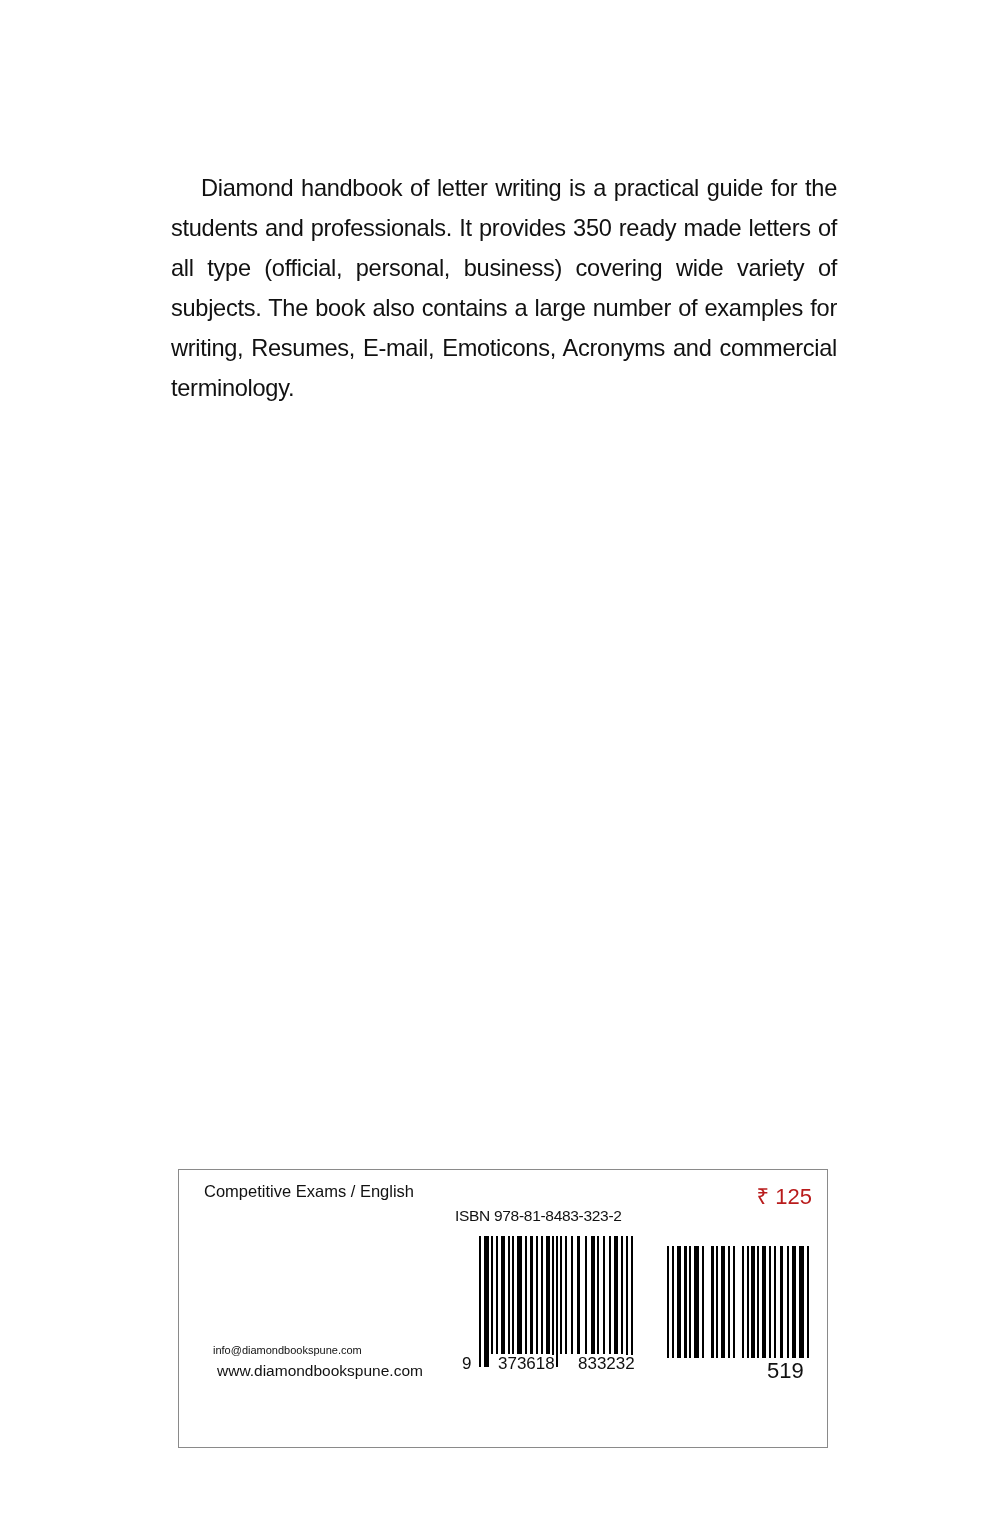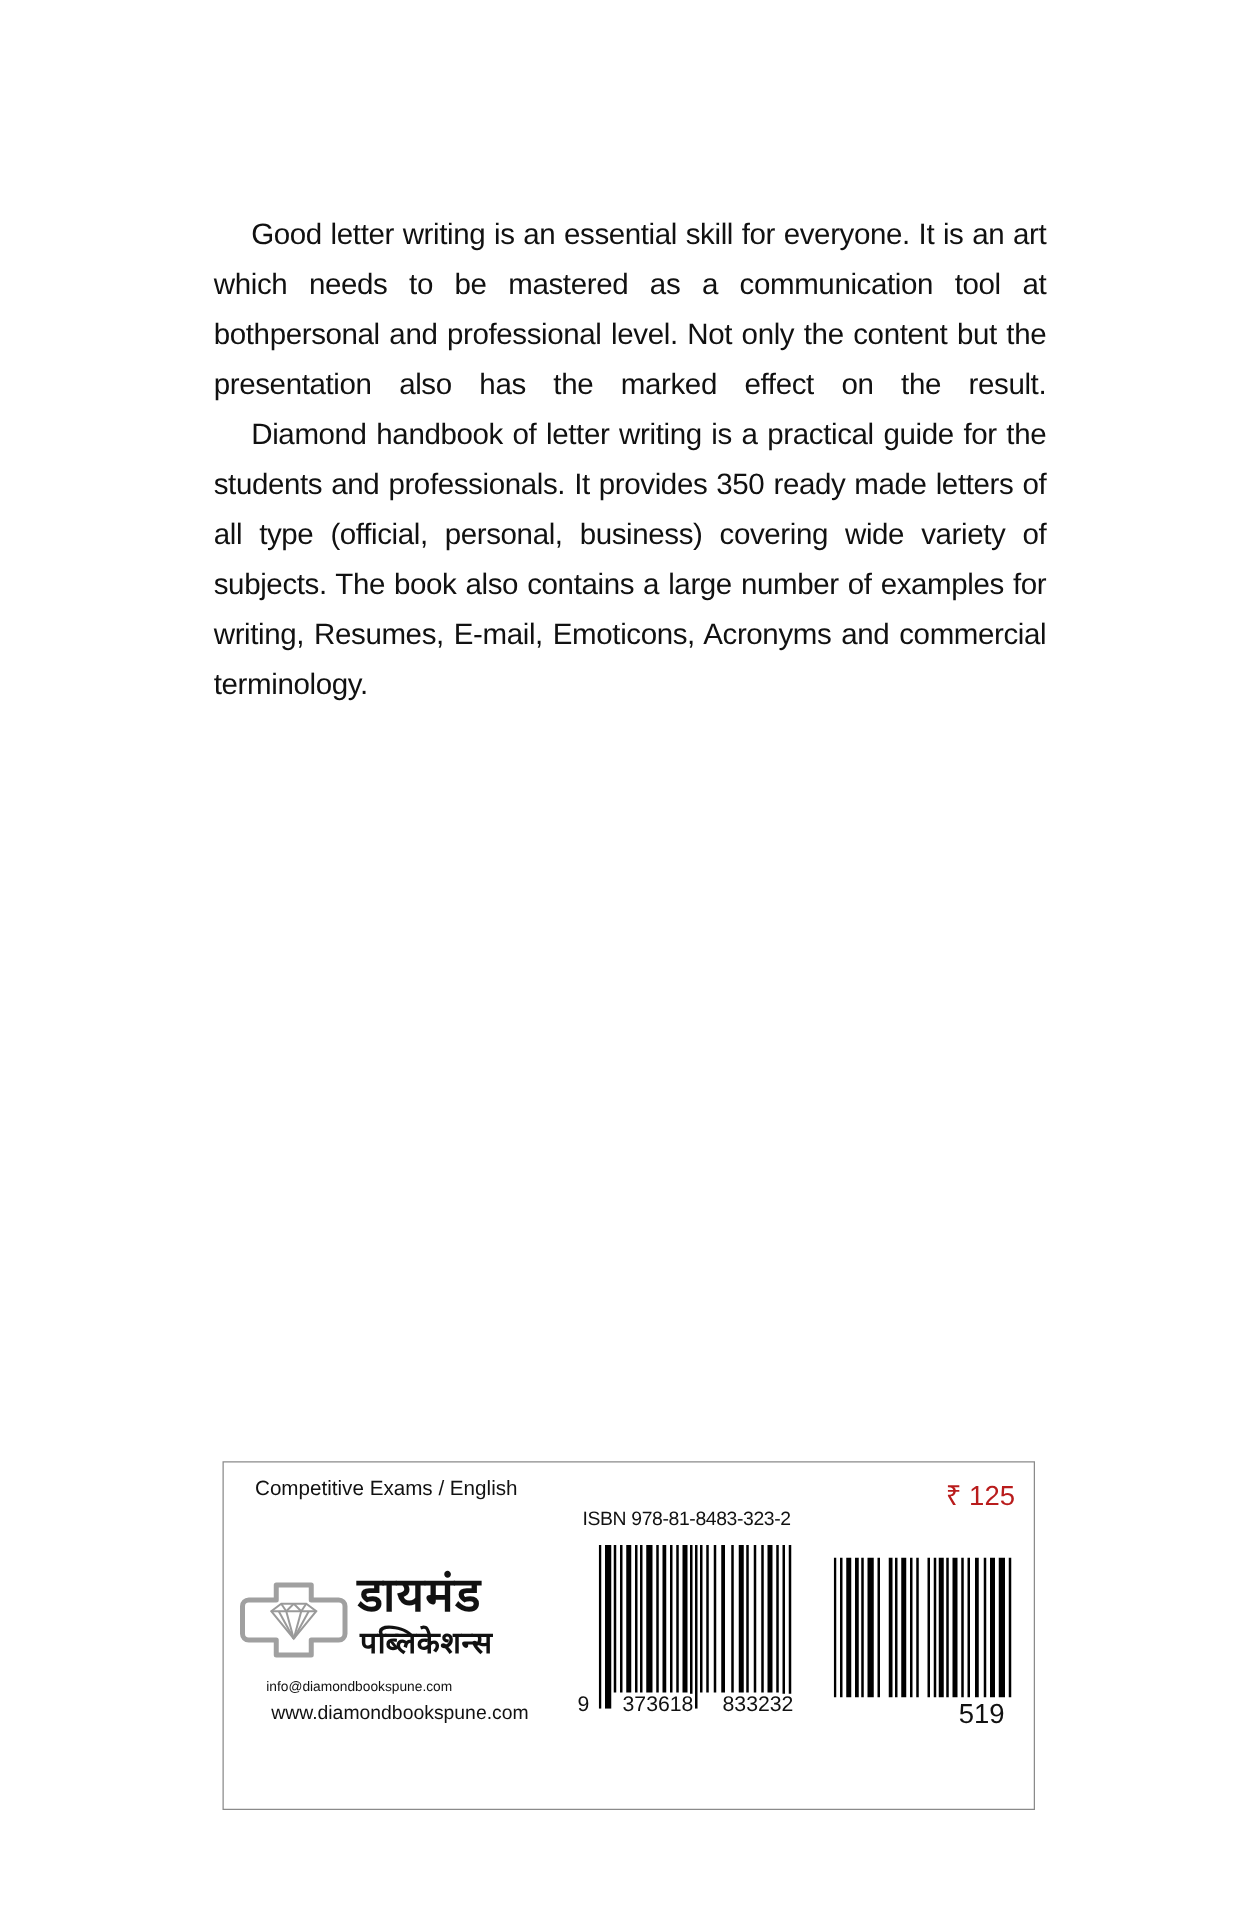--- a/index.html
+++ b/index.html
@@ -17,21 +17,21 @@
   .blurb p.p3 { text-indent: 34px; }
   .blurb p.last-left { text-align-last: left; }
   .blurb p.full { text-align-last: justify; }
 
   .label-box {
     position: absolute; left: 178px; top: 1169px; width: 650px; height: 279px;
     border: 1.5px solid #8a8a8a; box-sizing: border-box;
   }
   .category { position: absolute; left: 25px; top: 12px; font-size: 16.5px; color: #111; }
   .price { position: absolute; right: 15px; top: 10px; font-size: 22px; color: #b91c1c; }
-  .isbn { position: absolute; left: 287px; top: 37px; font-size: 15.5px; letter-spacing: -0.3px; }
+  .isbn { position: absolute; left: 276px; top: 37px; font-size: 15.5px; letter-spacing: -0.3px; }
   .logo { position: absolute; left: 12px; top: 90px; width: 270px; height: 70px; }
   .logo-mark { position: absolute; left: 0; top: 5px; }
   .hindi1 {
     position: absolute; left: 95px; top: -12px; font-family: "DejaVu Sans", sans-serif;
     font-weight: bold; font-size: 38px; color: #111; letter-spacing: 1px;
   }
   .hindi2 {
     position: absolute; left: 97px; top: 36px; font-family: "DejaVu Sans", sans-serif;
     font-weight: bold; font-size: 24px; color: #111; letter-spacing: 0.5px;
   }
@@ -43,48 +43,28 @@
   .bc-digit { position: absolute; font-size: 17px; background: #fff; line-height: 17px; padding: 0 1px; }
   .bc-d0 { left: 282px; top: 185px; }
   .bc-d1 { left: 318px; top: 185px; }
   .bc-d2 { left: 398px; top: 185px; }
   .addon-num { position: absolute; left: 540px; top: 188px; font-size: 22px; margin-left: 48px; }
 </style>
 </head>
 <body>
 
 <div class="blurb">
-  <p class="full">Good letter writing is an essential skill for everyone. It is an art which needs to be mastered as a communication tool at bothpersonal and professional level. Not only the content but the presentation also has the marked effect on the result.</p>
   <p class="full">Diamond handbook of letter writing is a practical guide for the students and professionals. It provides 350 ready made letters of all type (official, personal, business) covering wide variety of subjects. The book also contains a large number of examples for writing, Resumes, E-mail, Emoticons, Acronyms and commercial terminology.</p>
 </div>
 
 <div class="label-box">
   <div class="category">Competitive Exams / English</div>
   <div class="price">₹ 125</div>
   <div class="isbn">ISBN 978-81-8483-323-2</div>
 
-  <div class="logo">
-    <svg class="logo-mark" width="88" height="62" viewBox="0 0 88 62">
-      <path d="M30 3 h28 v12 h22 a5 5 0 0 1 5 5 v22 a5 5 0 0 1 -5 5 h-22 v12 h-28 v-12 h-22 a5 5 0 0 1 -5 -5 v-22 a5 5 0 0 1 5 -5 h22 z" fill="none" stroke="#a0a0a0" stroke-width="4" stroke-linejoin="round"></path>
-      <g fill="none" stroke="#9a9a9a" stroke-width="1.6">
-        <polygon points="26,24 34,18 54,18 62,24 44,46"></polygon>
-        <line x1="26" y1="24" x2="62" y2="24"></line>
-        <line x1="34" y1="18" x2="38" y2="24"></line>
-        <line x1="54" y1="18" x2="50" y2="24"></line>
-        <line x1="44" y1="18" x2="38" y2="24"></line>
-        <line x1="44" y1="18" x2="50" y2="24"></line>
-        <line x1="38" y1="24" x2="44" y2="46"></line>
-        <line x1="50" y1="24" x2="44" y2="46"></line>
-        <line x1="32" y1="24" x2="44" y2="46"></line>
-        <line x1="56" y1="24" x2="44" y2="46"></line>
-      </g>
-    </svg>
-    <div class="hindi1">डायमंड</div>
-    <div class="hindi2">पब्लिकेशन्स</div>
-  </div>
 
   <div class="email">info@diamondbookspune.com</div>
   <div class="web">www.diamondbookspune.com</div>
 
   <svg class="barcode1" width="160" height="131" viewBox="0 0 160 131">
     <g fill="#000">
       <rect x="0" y="0" width="2" height="131"></rect>
       <rect x="5" y="0" width="5" height="131"></rect>
       <rect x="12" y="0" width="2" height="118"></rect>
       <rect x="17" y="0" width="2" height="118"></rect>

